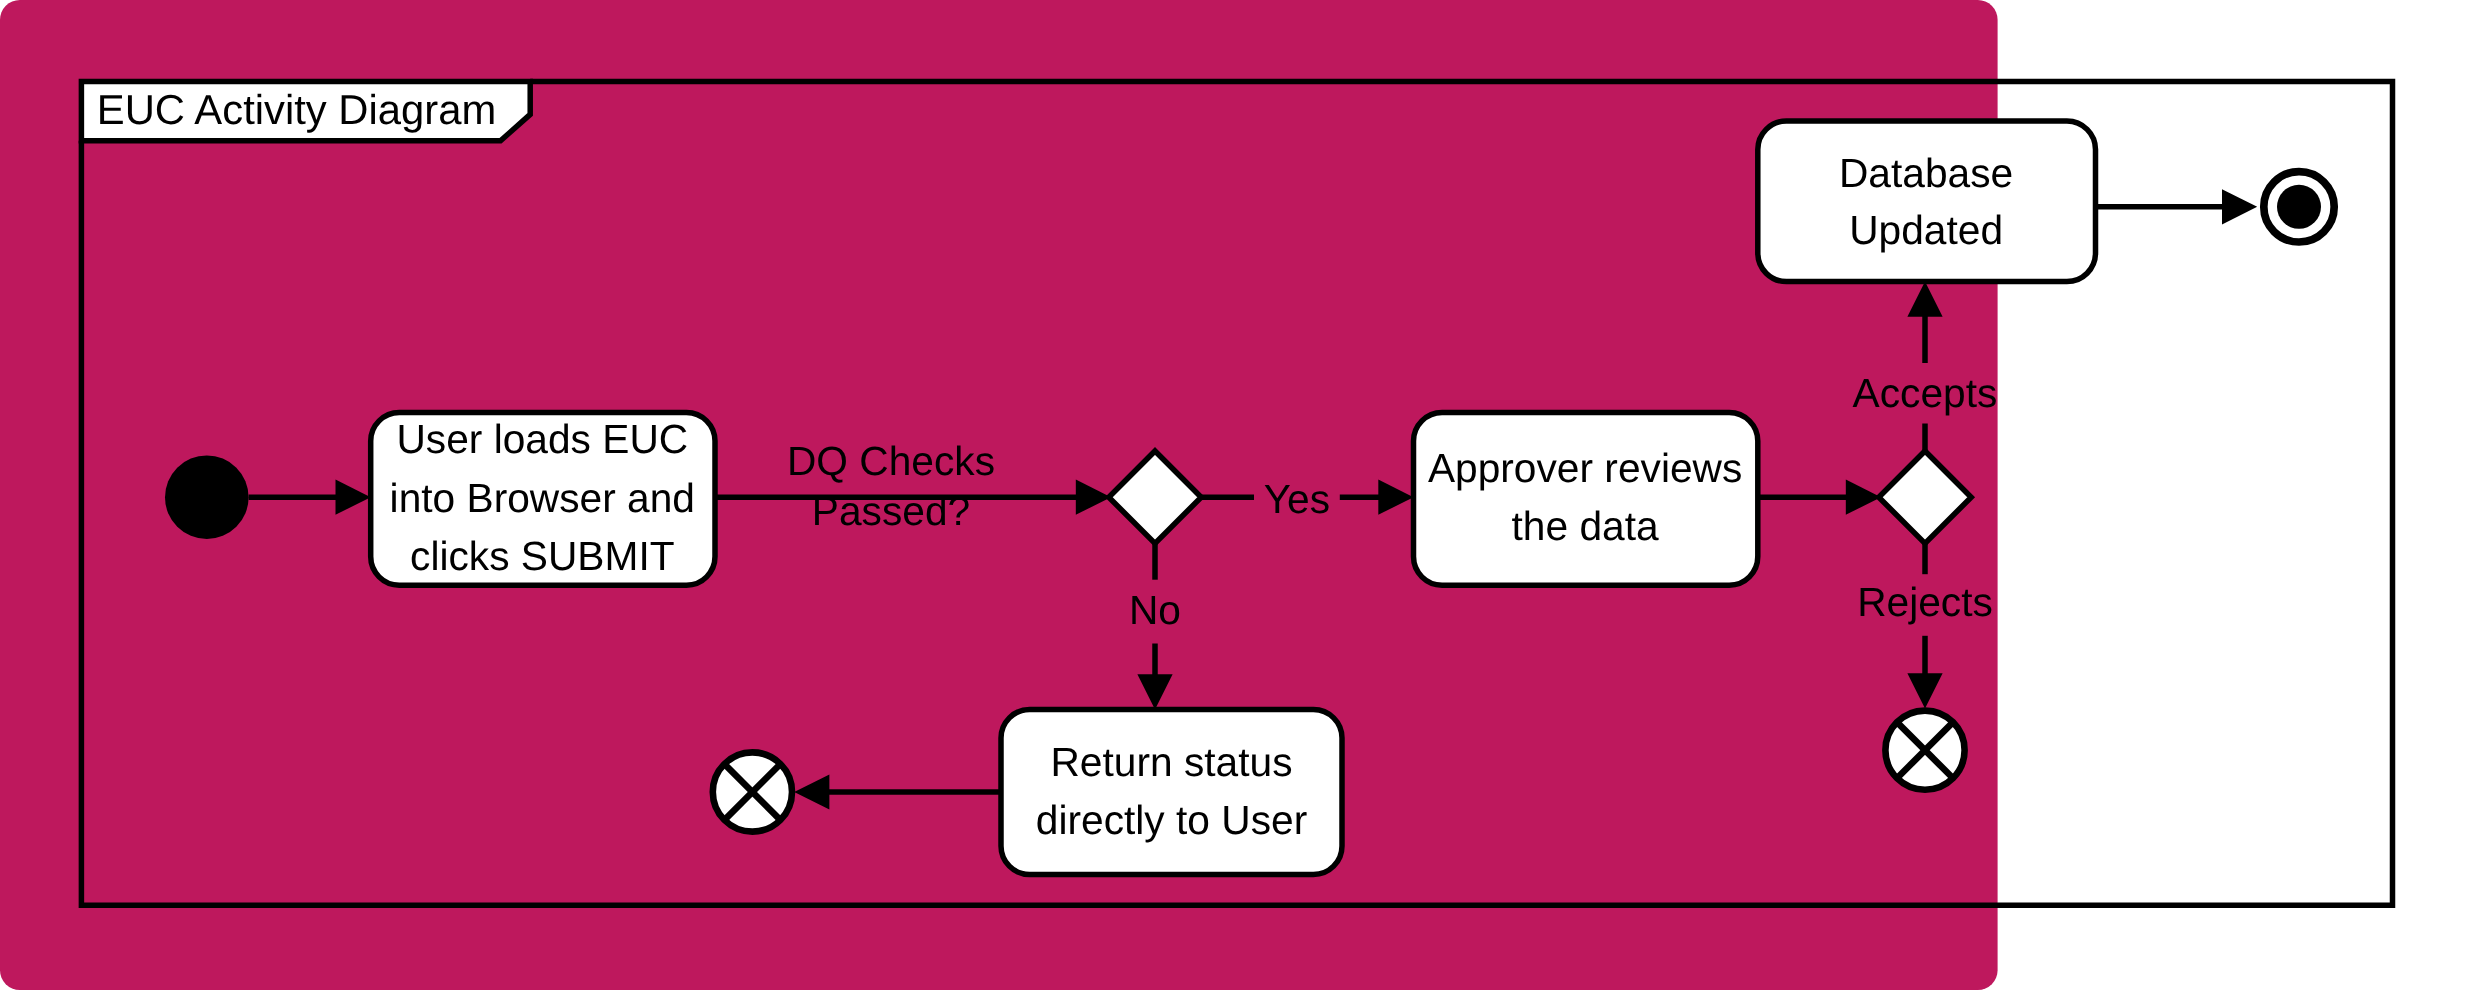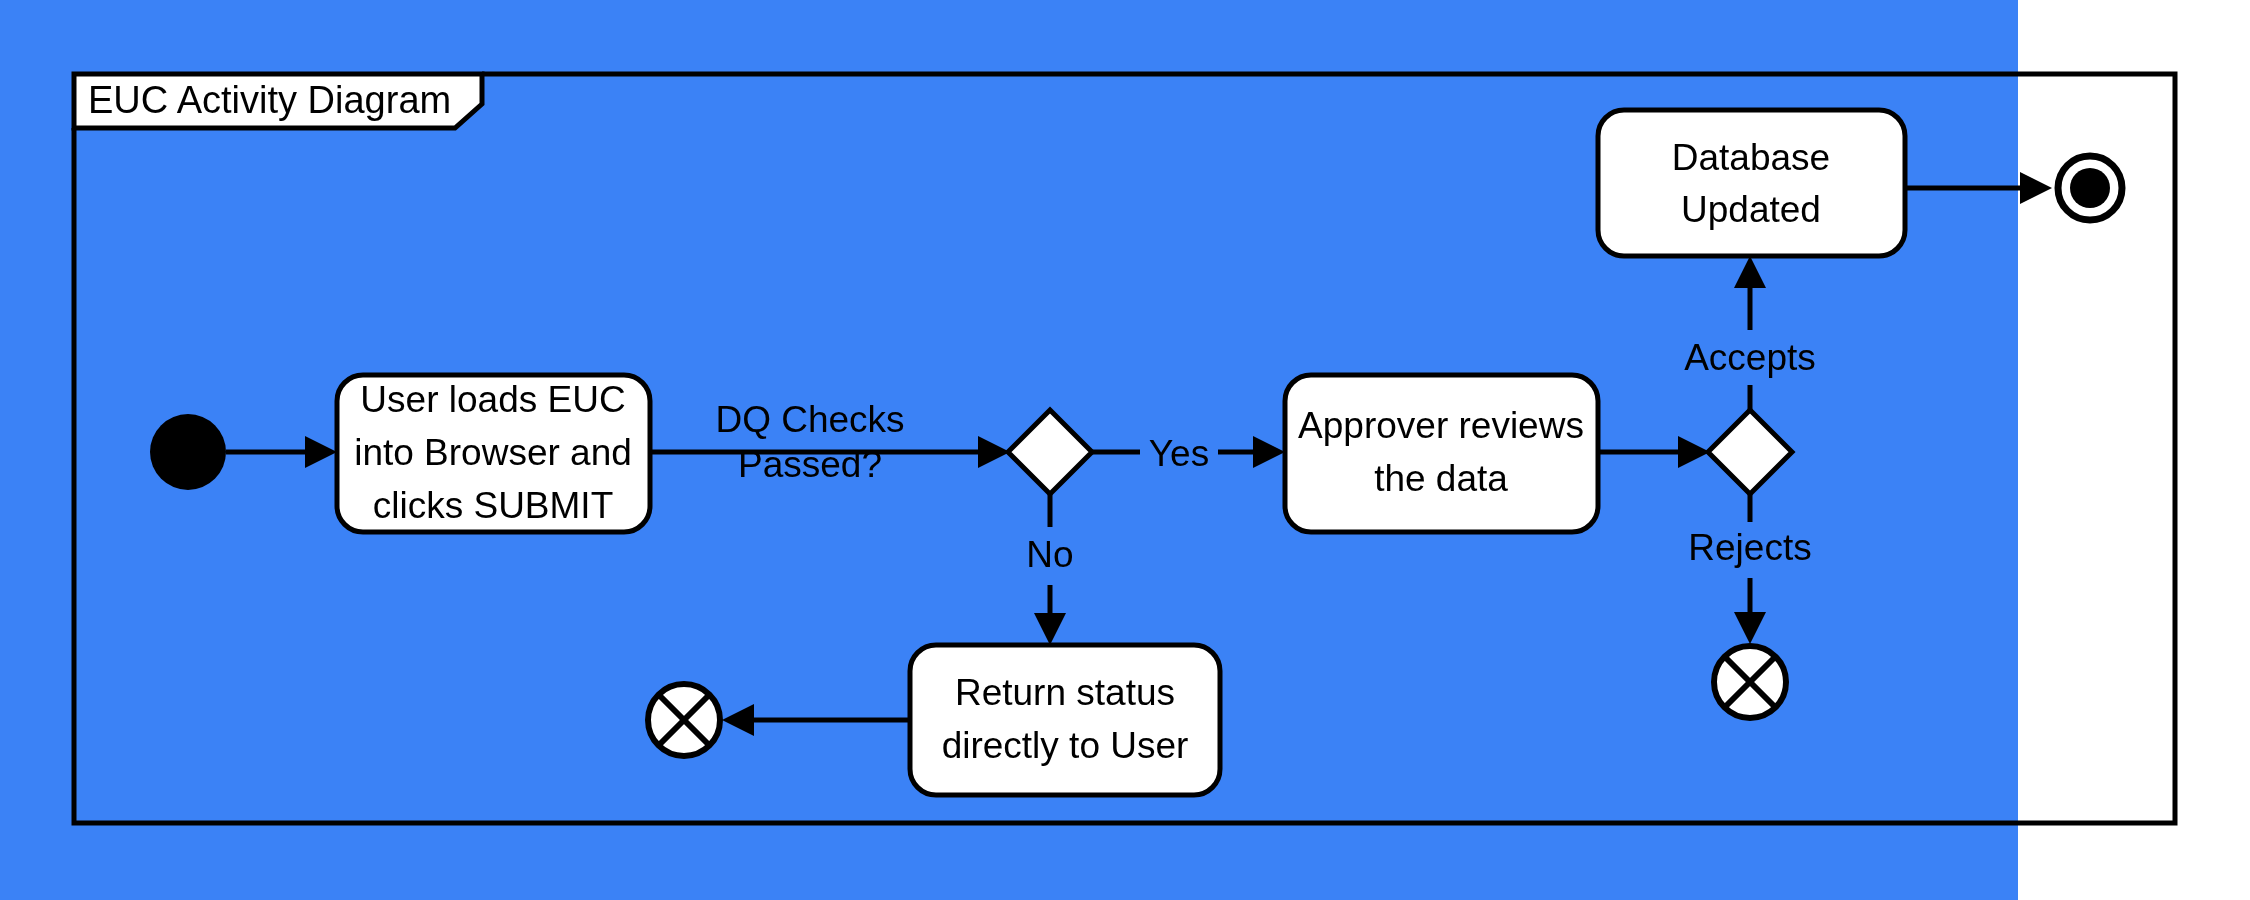--- a/index.html
+++ b/index.html
@@ -9,23 +9,24 @@
     background: #ffffff;
   }
   body {
     width: 2250px;
     height: 900px;
     font-family: "Liberation Sans", sans-serif;
     overflow: hidden;
   }
   #canvas {
     position: relative;
-    width: 2018px;
+    width: 1816px;
     height: 900px;
-    background: #3b82f6;
+    background: #be185d;
+    border-radius: 18px;
   }
   svg#diagram {
     position: absolute;
     top: 0;
     left: 0;
     width: 2250px;
     height: 900px;
     display: block;
   }
   .frame-border {

